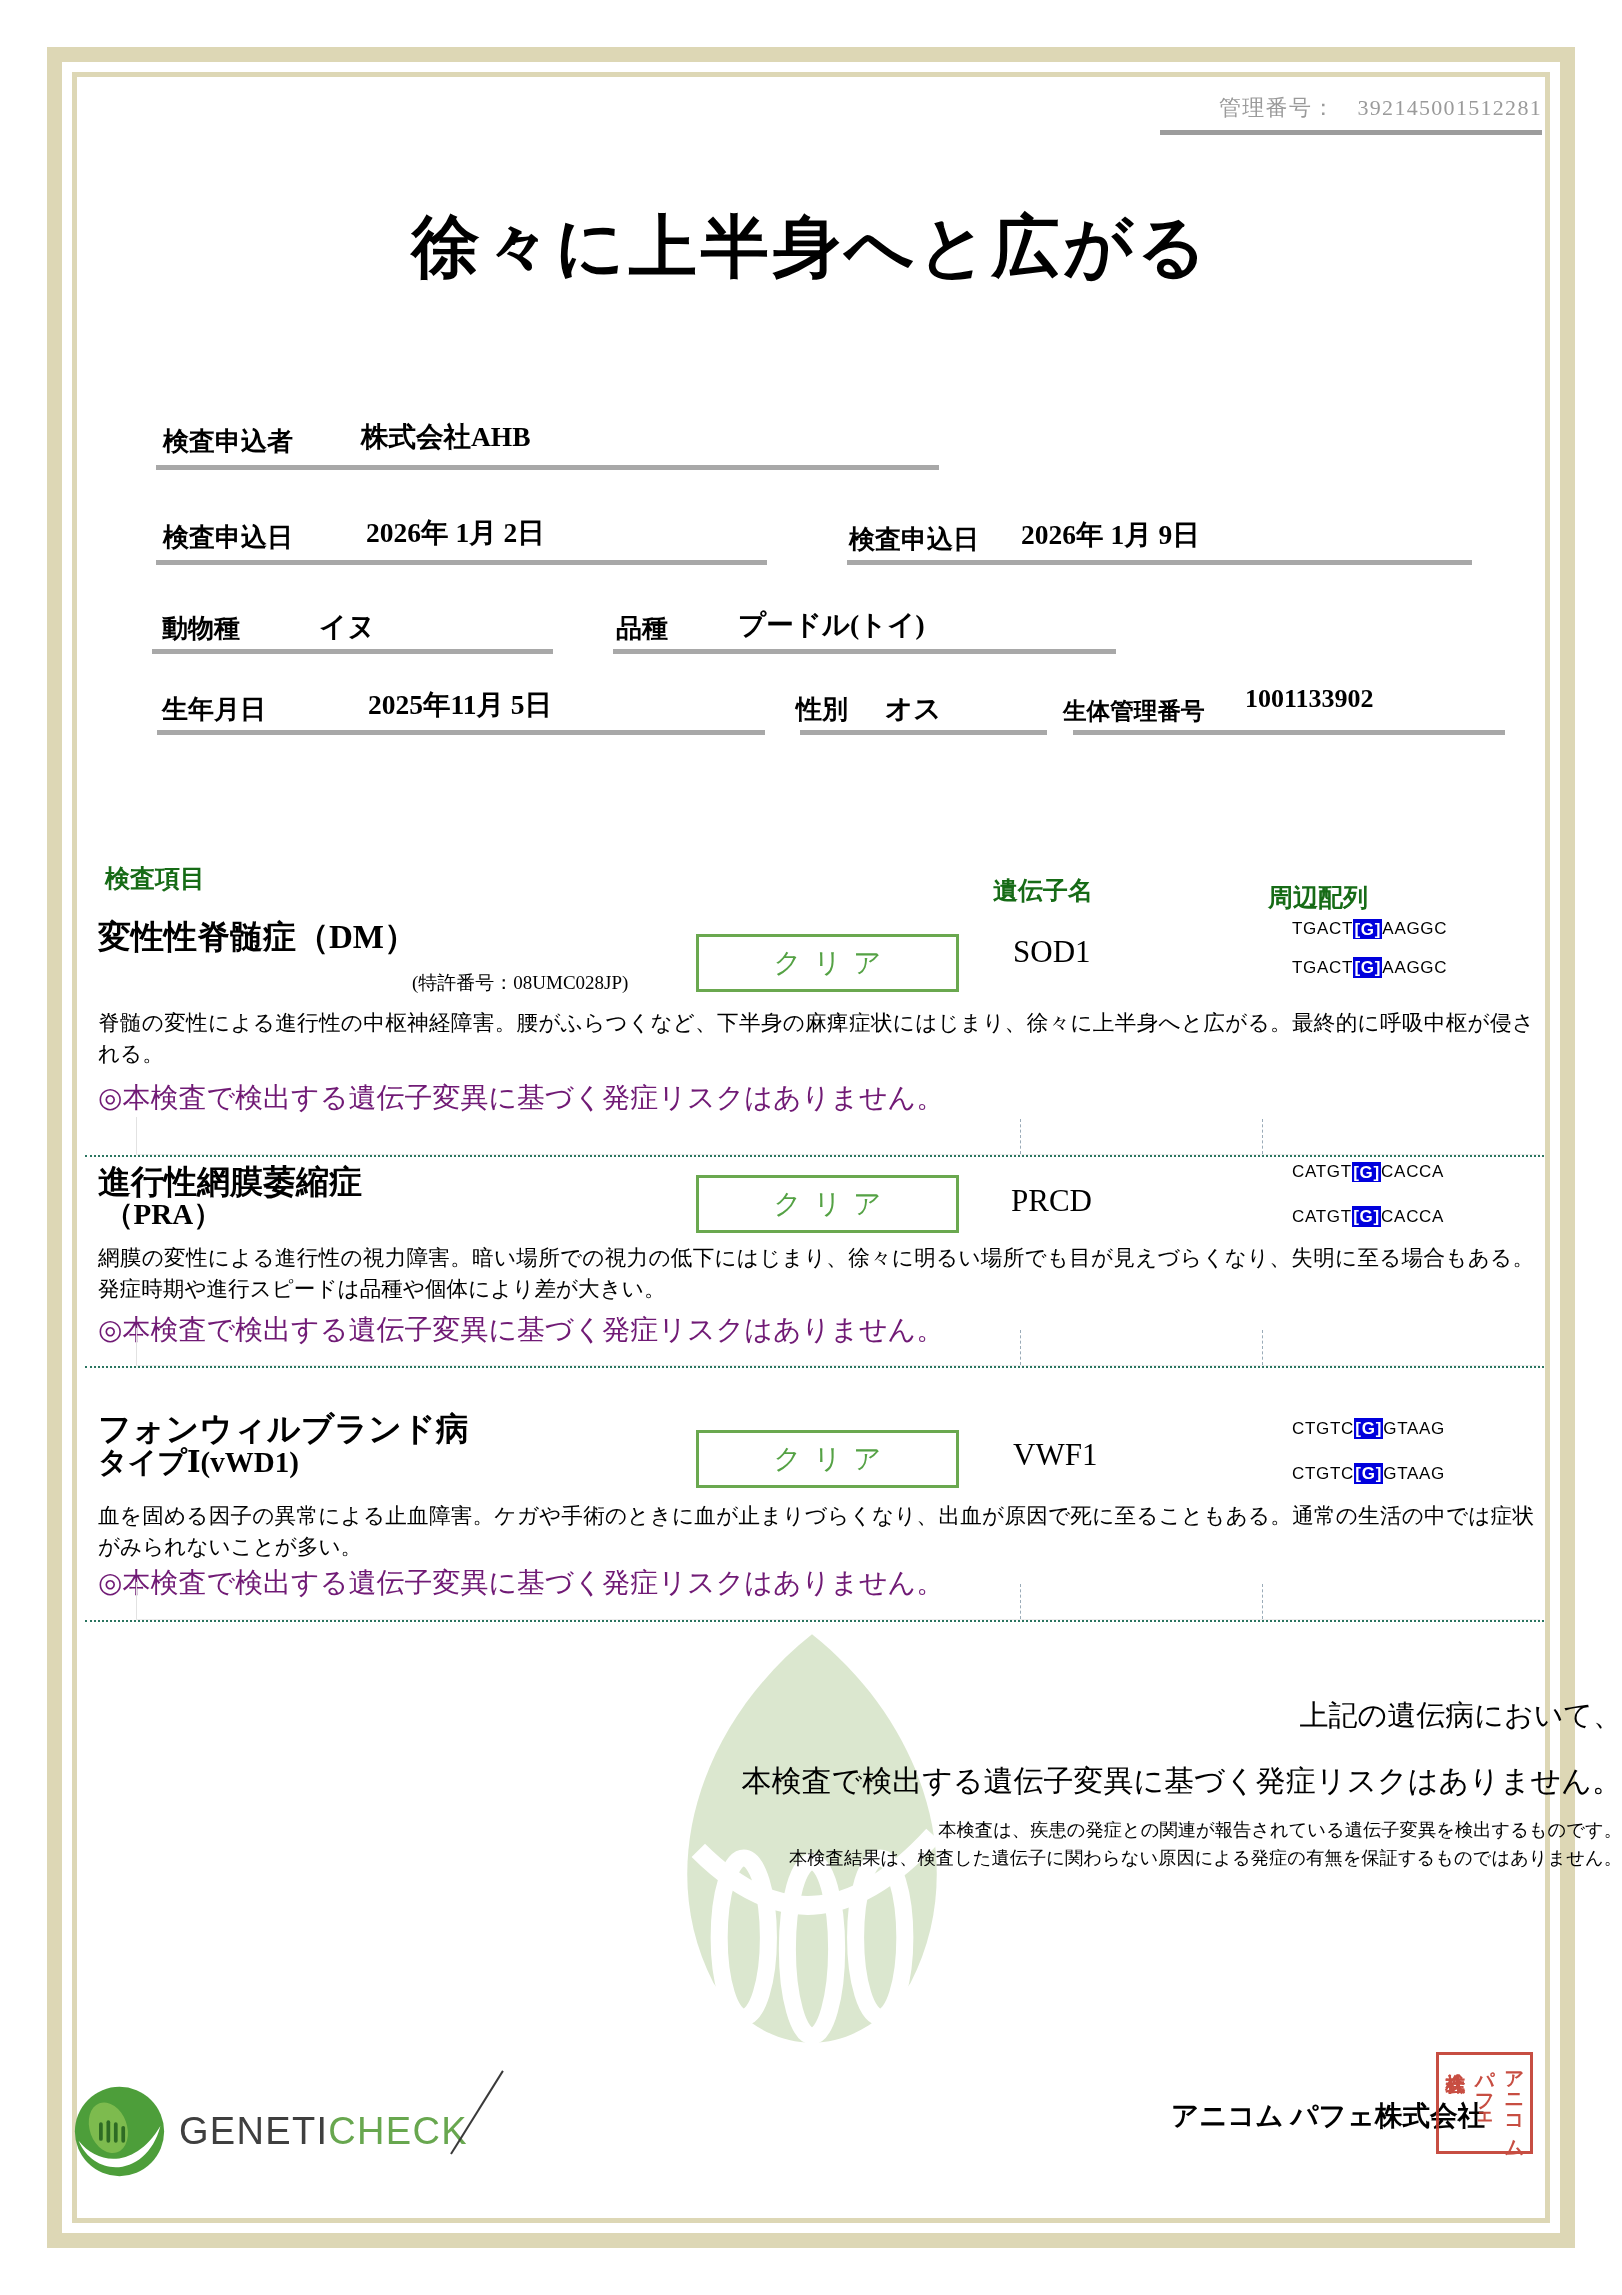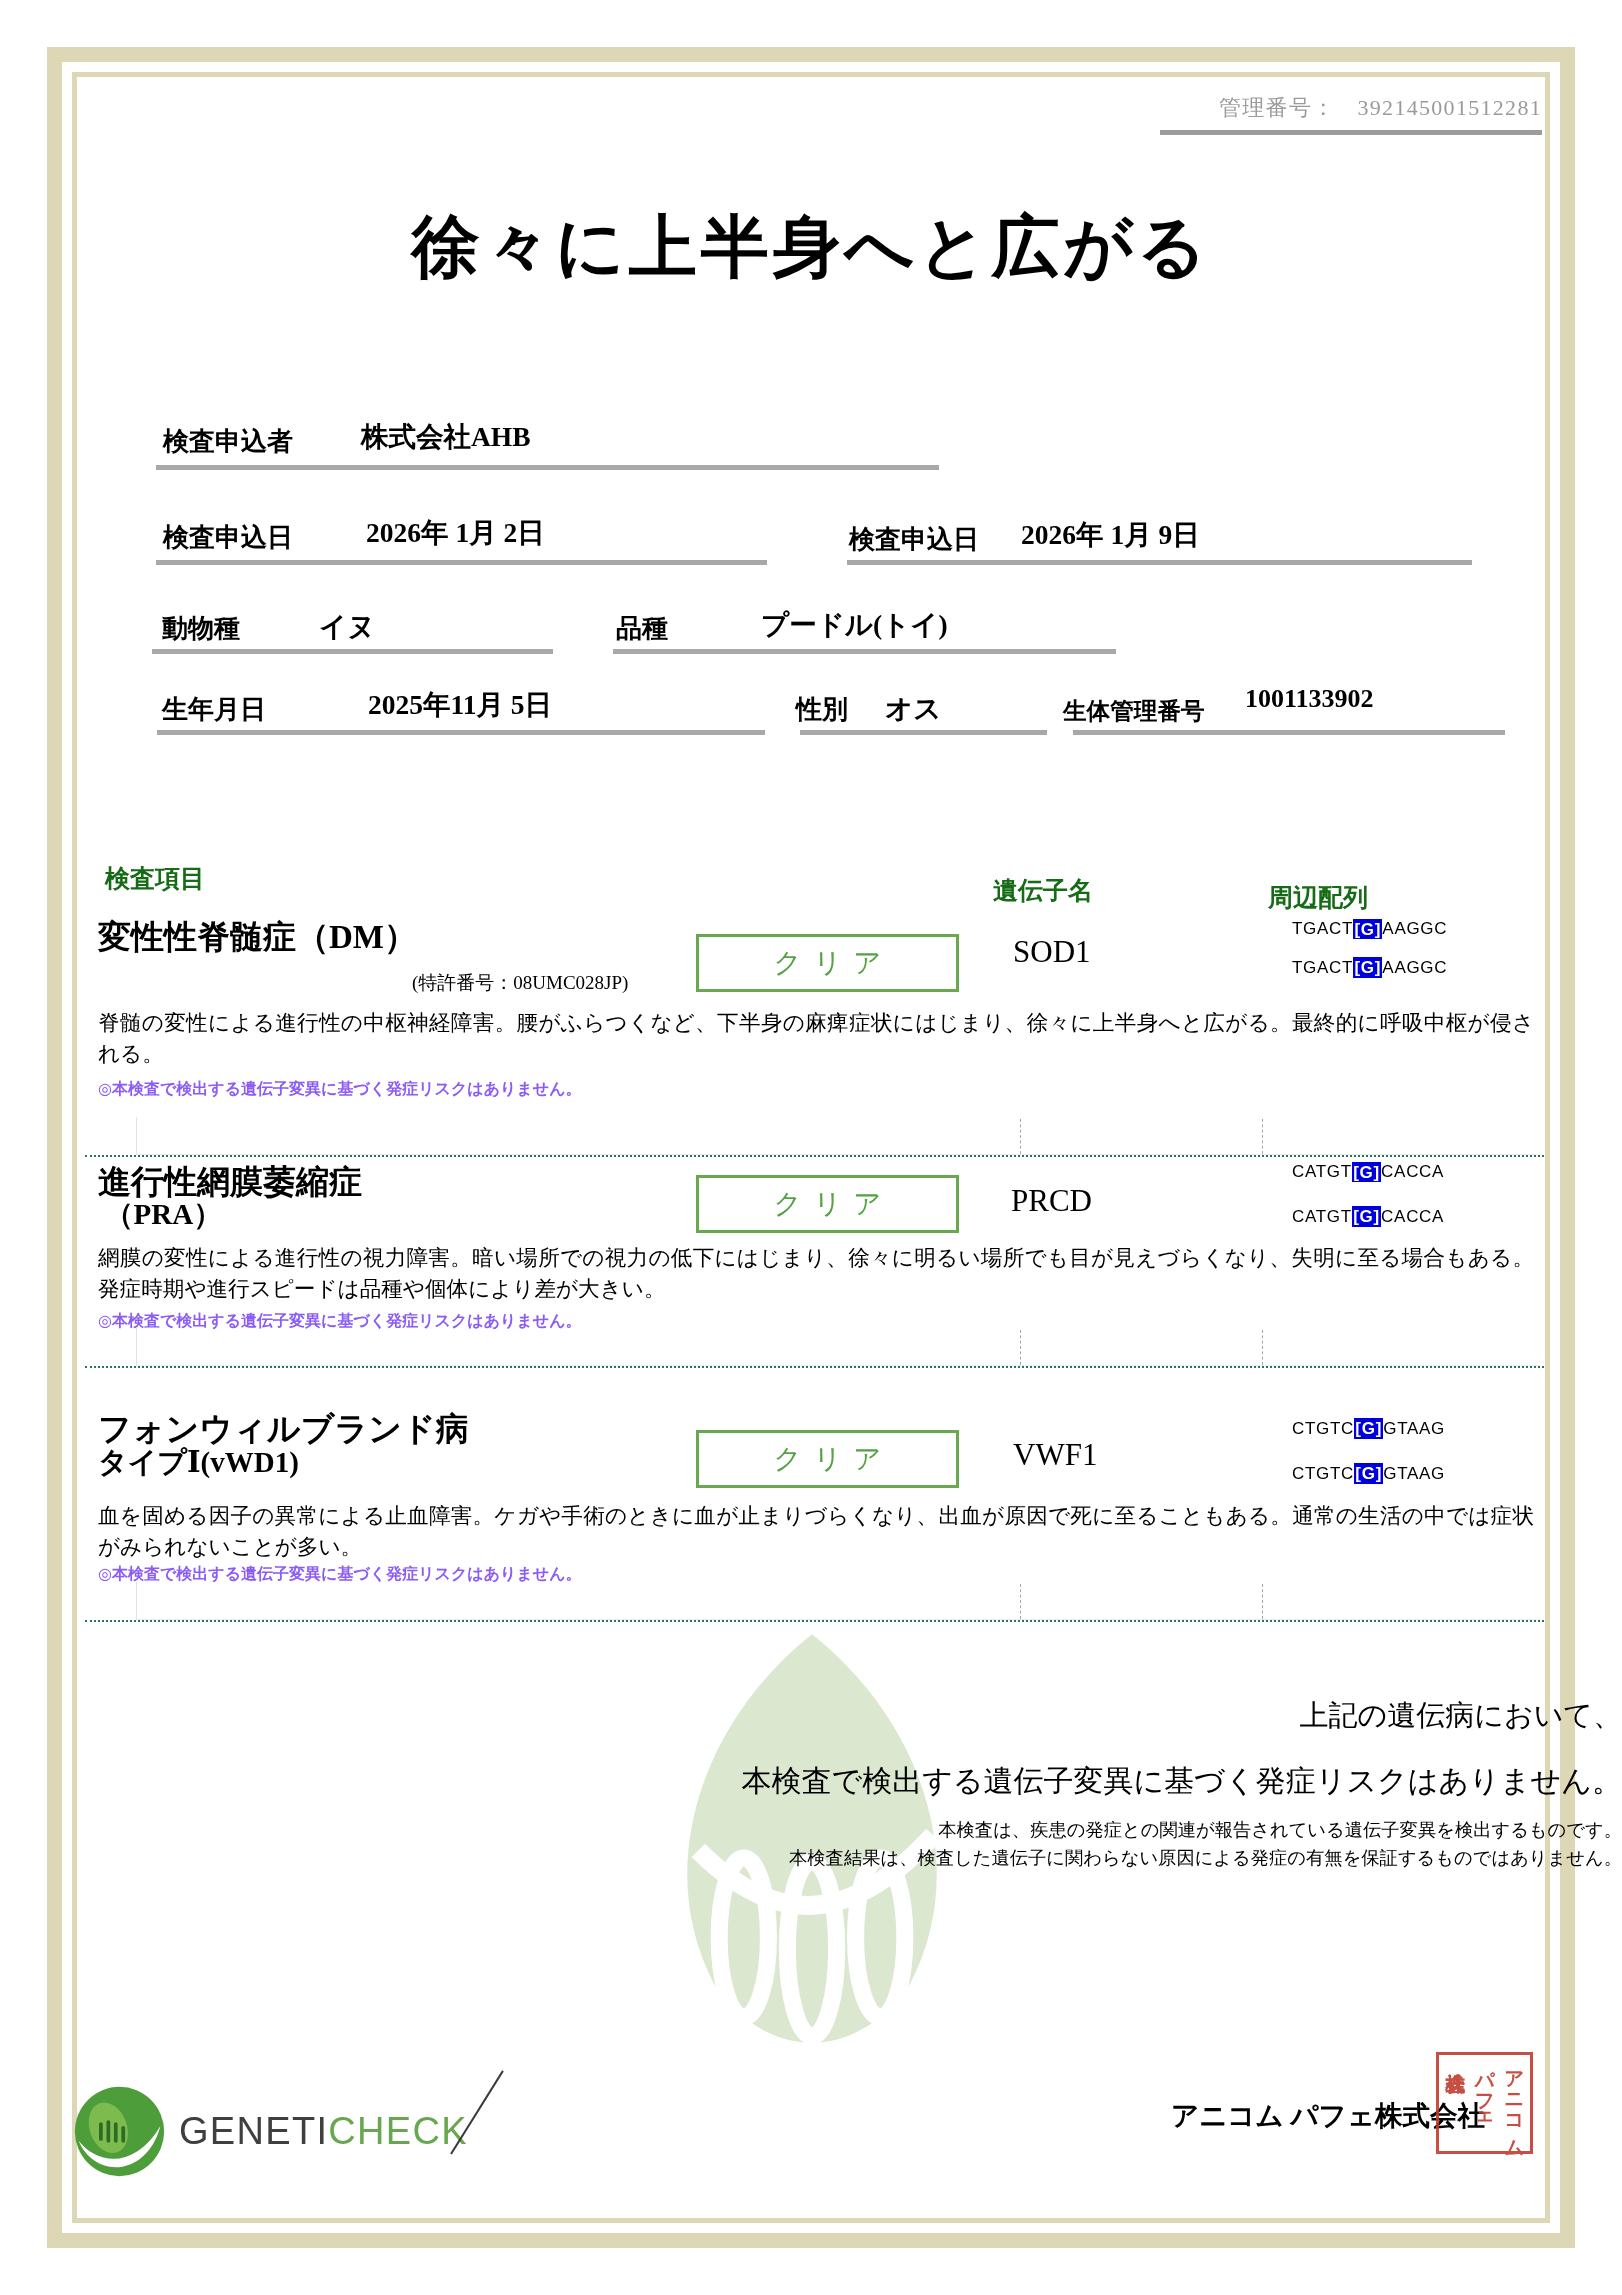--- a/index.html
+++ b/index.html
@@ -33,21 +33,21 @@
   .tb .name2 { position:absolute; font-size:29px; font-weight:bold; white-space:nowrap; }
   .tb .patent{ position:absolute; font-size:19px; white-space:nowrap; }
   .tb .clearbox { position:absolute; width:257px; height:52px; border:3.3px solid #6aa84f;
     background:#fff; display:flex; align-items:center; justify-content:center; }
   .tb .clearbox .ctext { color:#55a245; font-size:27.5px; letter-spacing:11.8px; text-indent:11.8px; }
   .tb .gene { position:absolute; font-size:31px; white-space:nowrap; }
   .tb .seq { position:absolute; font-family:"Liberation Sans","DejaVu Sans",sans-serif;
     font-size:17px; letter-spacing:0.7px; white-space:nowrap; }
   .tb .seq .varc { background:#0000dd; color:#fff; font-weight:bold; padding:0.7px 1.3px; }
   .tb .desc { position:absolute; width:1436px; font-size:21.6px; line-height:1.44; text-align:justify; }
-  .tb .risk { position:absolute; color:#8b5cf6; font-weight:bold; font-size:16px; white-space:nowrap; }
+  .tb .risk { position:absolute; color:#701a75; font-weight:normal; font-size:28px; white-space:nowrap; }
   .tb .tickbox { position:absolute; left:51px; right:3.9px; bottom:2px; height:37px;
     border-left:1.3px solid #e2e2e2; border-bottom:1.3px solid #ececec; }
   .tb .tickbox .tk { position:absolute; bottom:0; height:35px; border-left:1.3px dashed #9aabb8; }
   .tb .tk1 { left:883px; } .tb .tk2 { left:1125px; }
   .tb .sep { position:absolute; left:0; right:0; bottom:0; border-bottom:2.6px dotted #2a7560; }
 
   .sans { font-family:"Liberation Sans","DejaVu Sans",sans-serif; }
   .centered { left:0; width:100%; text-align:right; }
   #sum1 { top:1696px; font-size:29px; }
   #sum2 { top:1741px; font-size:30px;margin-top:20px; }
@@ -94,21 +94,21 @@
   <div class="val" style="left:366px; top:515px;">2026年 1月 2日</div>
   <div class="uline" style="left:156px; top:560px; width:611px;"></div>
   <div class="lbl" style="left:849px; top:522px;">検査申込日</div>
   <div class="val" style="left:1021px; top:517px;">2026年 1月 9日</div>
   <div class="uline" style="left:847px; top:560px; width:625px;"></div>
 
   <div class="lbl" style="left:162px; top:611px;">動物種</div>
   <div class="val" style="left:319px; top:609px;">イヌ</div>
   <div class="uline" style="left:152px; top:649px; width:401px;"></div>
   <div class="lbl" style="left:616px; top:611px;">品種</div>
-  <div class="val" style="left:738px; top:607px;margin-left:23px;">プードル(トイ)</div>
+  <div class="val" style="left:738px; top:607px;">プードル(トイ)</div>
   <div class="uline" style="left:613px; top:649px; width:503px;"></div>
 
   <div class="lbl" style="left:162px; top:692px;">生年月日</div>
   <div class="val" style="left:368px; top:687px;">2025年11月 5日</div>
   <div class="uline" style="left:157px; top:730px; width:608px;"></div>
   <div class="lbl" style="left:796px; top:692px;">性別</div>
   <div class="val" style="left:885px; top:691px;">オス</div>
   <div class="uline" style="left:800px; top:730px; width:247px;"></div>
   <div class="lbl" style="left:1063px; top:695px; font-size:23.6px;">生体管理番号</div>
   <div class="val" style="left:1245px; top:684px; font-size:26px;">1001133902</div>

